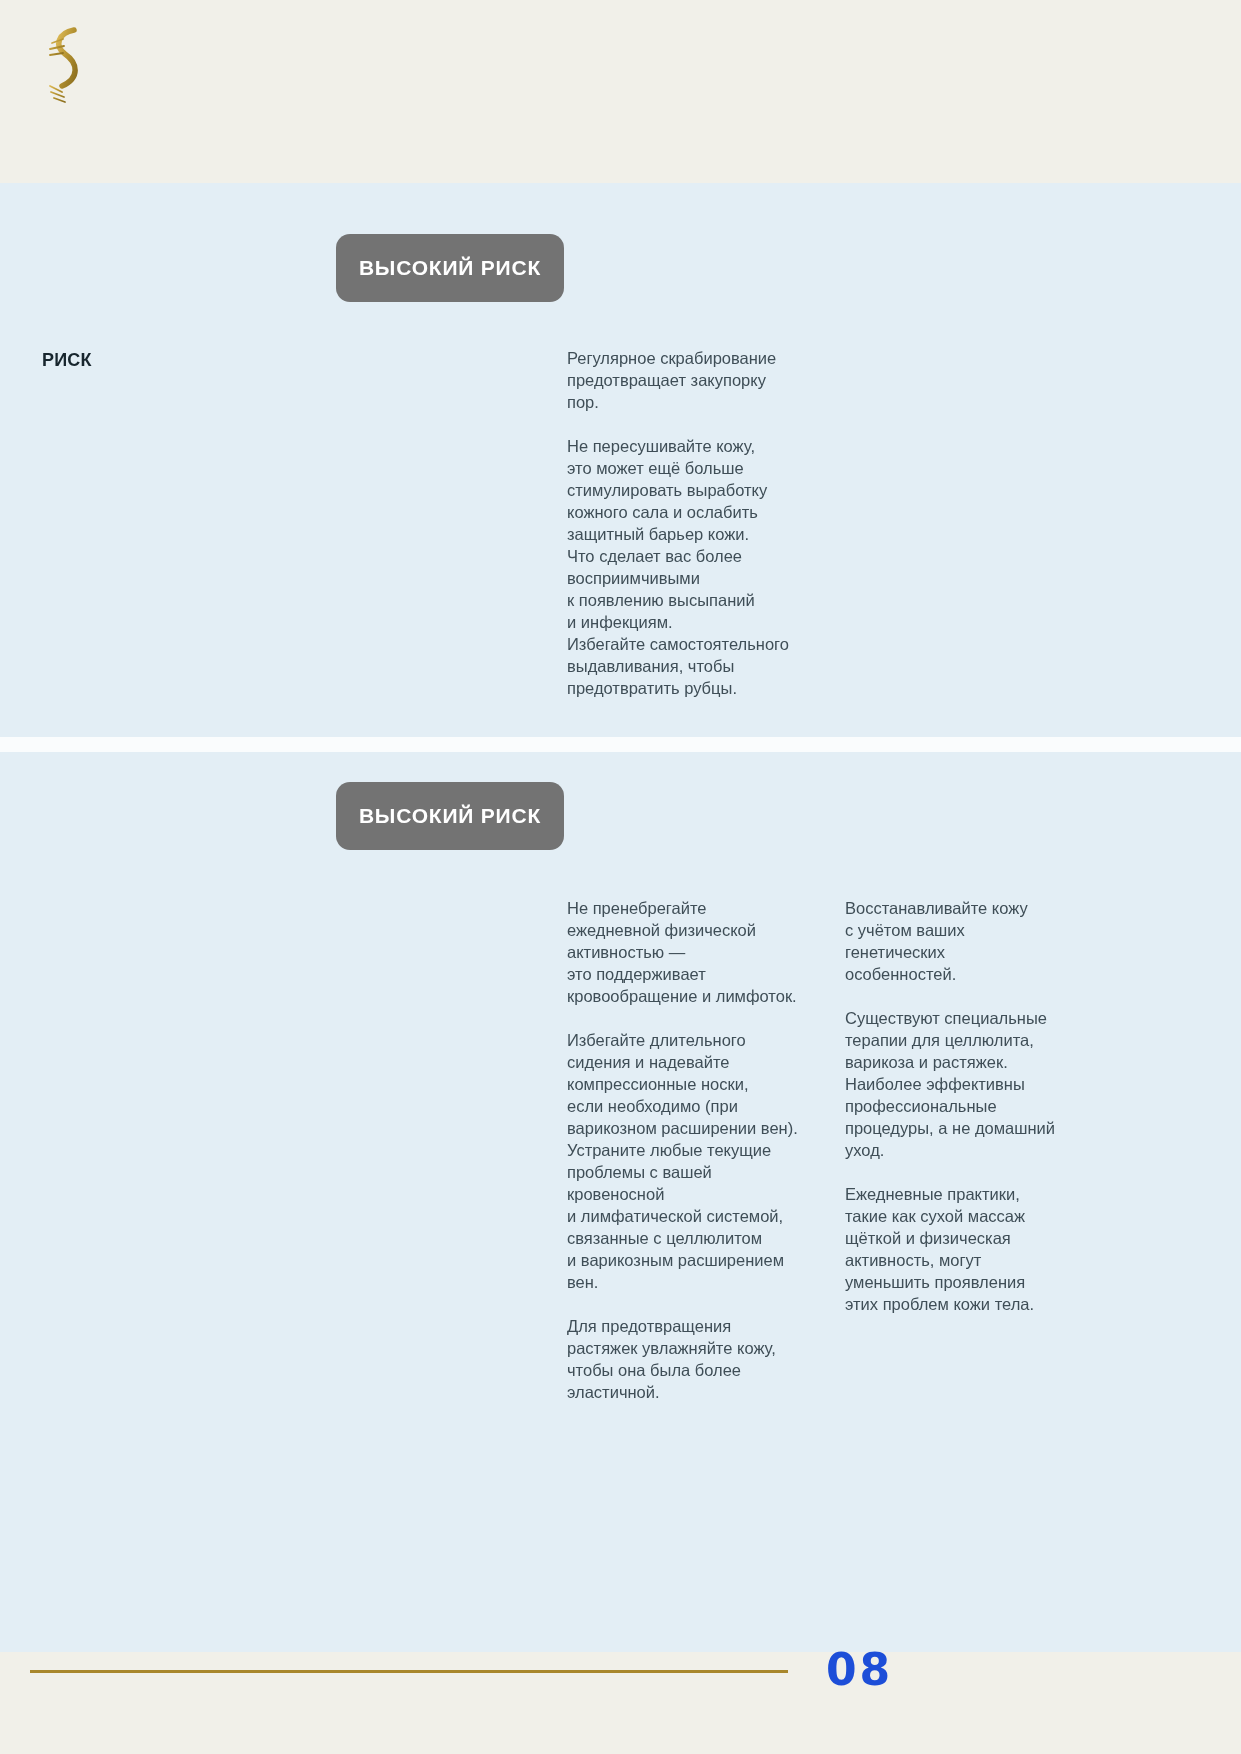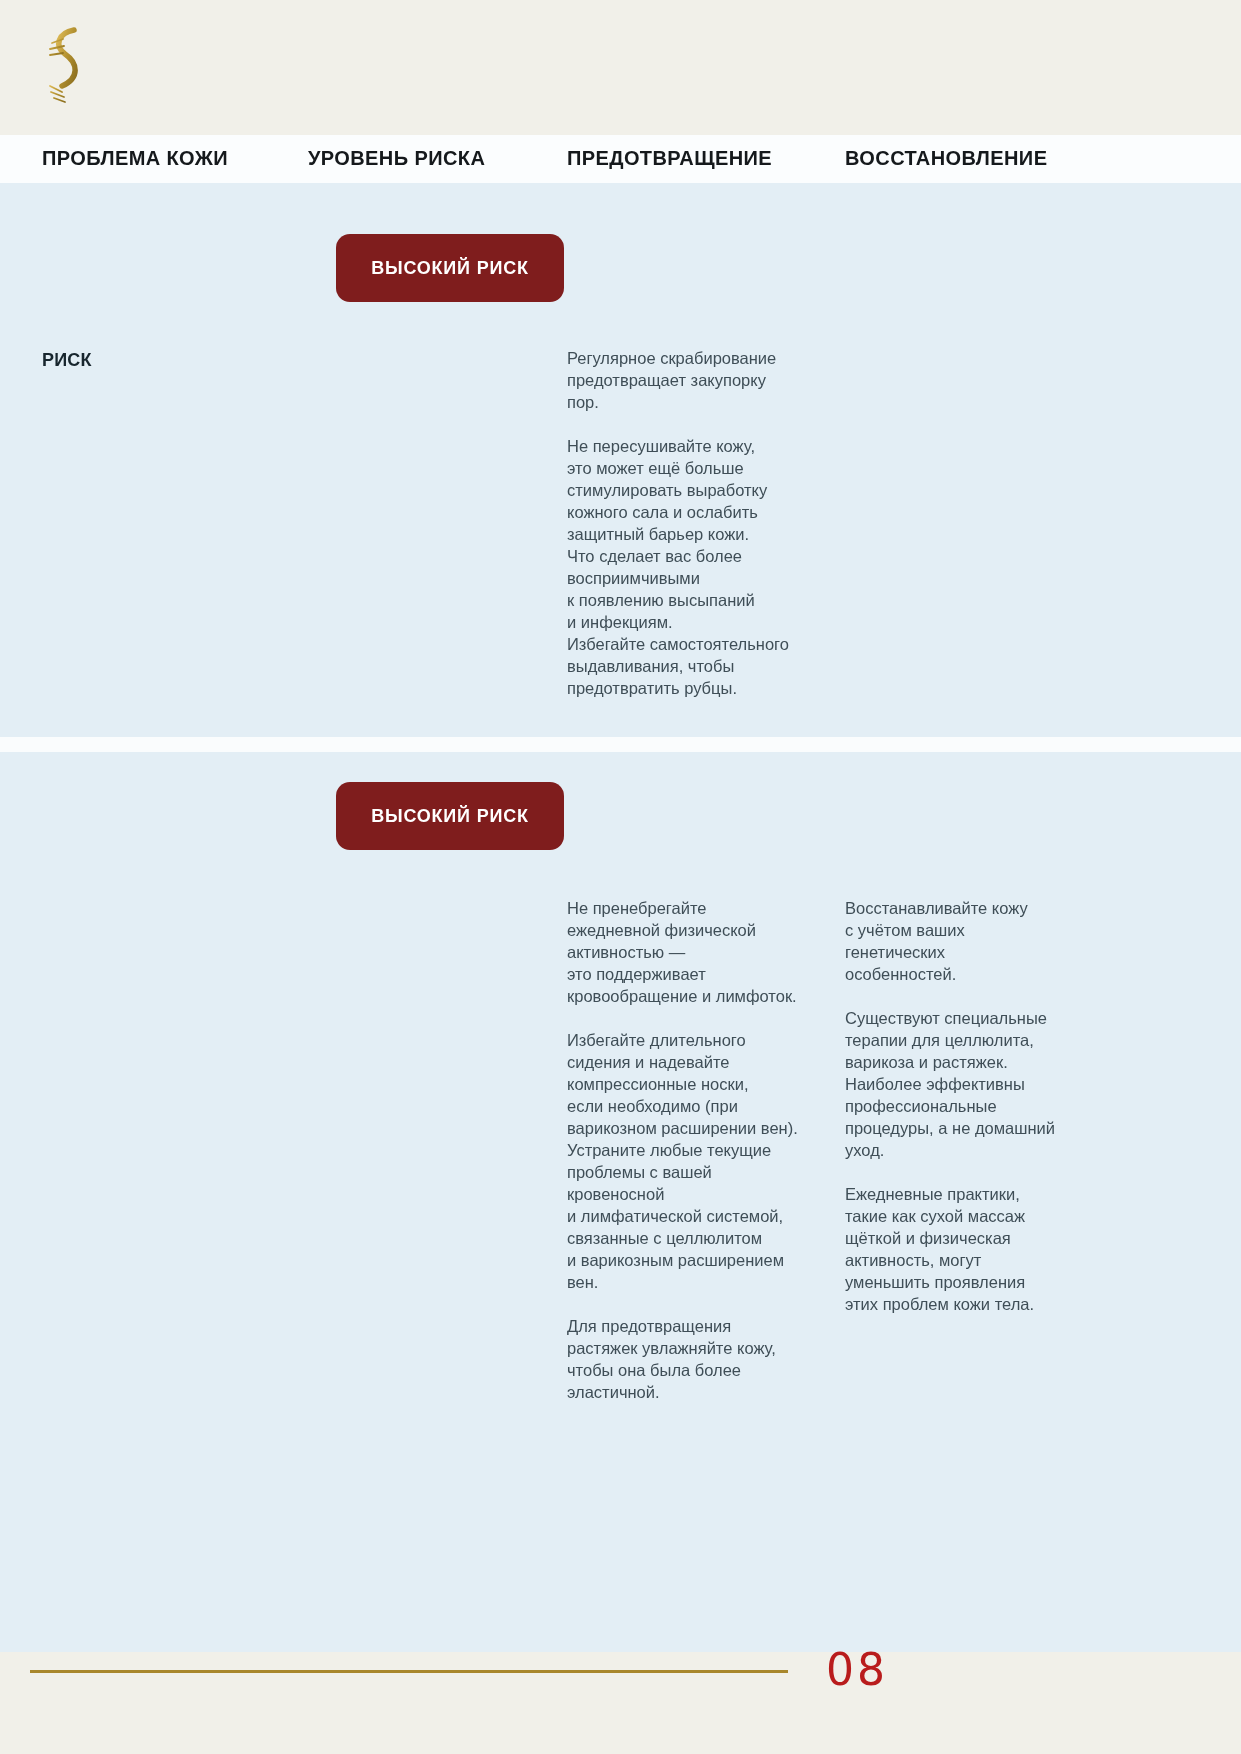--- a/index.html
+++ b/index.html
@@ -33,23 +33,23 @@
     position:absolute;left:0;width:1241px;
     background:#e3eef5;
   }
   .sec1{top:183px;height:554px;}
   .sec2{top:752px;height:900px;}
   .gap-band{position:absolute;left:0;top:737px;width:1241px;height:15px;background:#fafcfd;}
   
   .badge{
     position:absolute;left:336px;
     width:228px;height:68px;
-    background:#7f1d1d;border-radius:14px;
+    background:#737373;border-radius:14px;
     display:flex;align-items:center;justify-content:center;
-    color:#ffffff;font-weight:bold;font-size:18px;letter-spacing:0.8px;
+    color:#ffffff;font-weight:bold;font-size:21px;letter-spacing:0.8px;
     white-space:nowrap;
   }
   .sec1 .badge{top:51px;}
   .sec2 .badge{top:30px;}
   
   .cell{
     position:absolute;
     font-size:16.5px;line-height:22px;color:#3f4e57;
     white-space:pre-line;
   }
@@ -61,21 +61,21 @@
     letter-spacing:0.2px;
   }
   .cell.risk{left:308px;}
   .cell.prevention{left:567px;}
   .cell.recovery{left:845px;max-width:250px;}
   
   .footer-band{position:absolute;left:0;top:1652px;width:1241px;height:102px;background:#f1f0e9;}
   .gold-line{position:absolute;left:30px;top:18px;width:758px;height:3px;background:#a8872c;}
   .page-number{
     position:absolute;left:826px;top:-8px;
-    font-size:44px;font-weight:400;color:#b91c1c;letter-spacing:3px;
+    font-size:44px;font-weight:700;color:#1d4ed8;letter-spacing:3px;
     font-family:"DejaVu Sans","Liberation Sans",sans-serif;
   }
 </style>
 </head>
 <body>
 
 <div class="page">
 
   <div class="top-band">
     <svg class="logo" width="44" height="82" viewBox="0 0 44 82" xmlns="http://www.w3.org/2000/svg">
@@ -85,26 +85,20 @@
           <stop offset="0.5" stop-color="#b2902f"></stop>
           <stop offset="1" stop-color="#8a6d1e"></stop>
         </linearGradient>
       </defs>
       <path d="M30 4 C14 7 10 20 21 28 C34 37 36 52 18 60" fill="none" stroke="url(#gold)" stroke-width="5.5" stroke-linecap="round"></path>
       <path d="M8 17 L19 13 M6 23 L20 20 M6 29 L19 27" fill="none" stroke="url(#gold)" stroke-width="1.8" stroke-linecap="round"></path>
       <path d="M6 60 L18 66 M7 66 L20 71 M10 72 L21 76" fill="none" stroke="url(#gold)" stroke-width="1.8" stroke-linecap="round"></path>
     </svg>
   </div>
 
-  <div class="header-band">
-    <span class="col-header ch1">ПРОБЛЕМА КОЖИ</span>
-    <span class="col-header ch2">УРОВЕНЬ РИСКА</span>
-    <span class="col-header ch3">ПРЕДОТВРАЩЕНИЕ</span>
-    <span class="col-header ch4">ВОССТАНОВЛЕНИЕ</span>
-  </div>
 
   <section class="risk-section sec1">
     <div class="badge">
       <span>ВЫСОКИЙ РИСК</span>
     </div>
     <div class="cell problem">РИСК</div>
     <div class="cell prevention">Регулярное скрабирование
 предотвращает закупорку
 пор.
 

